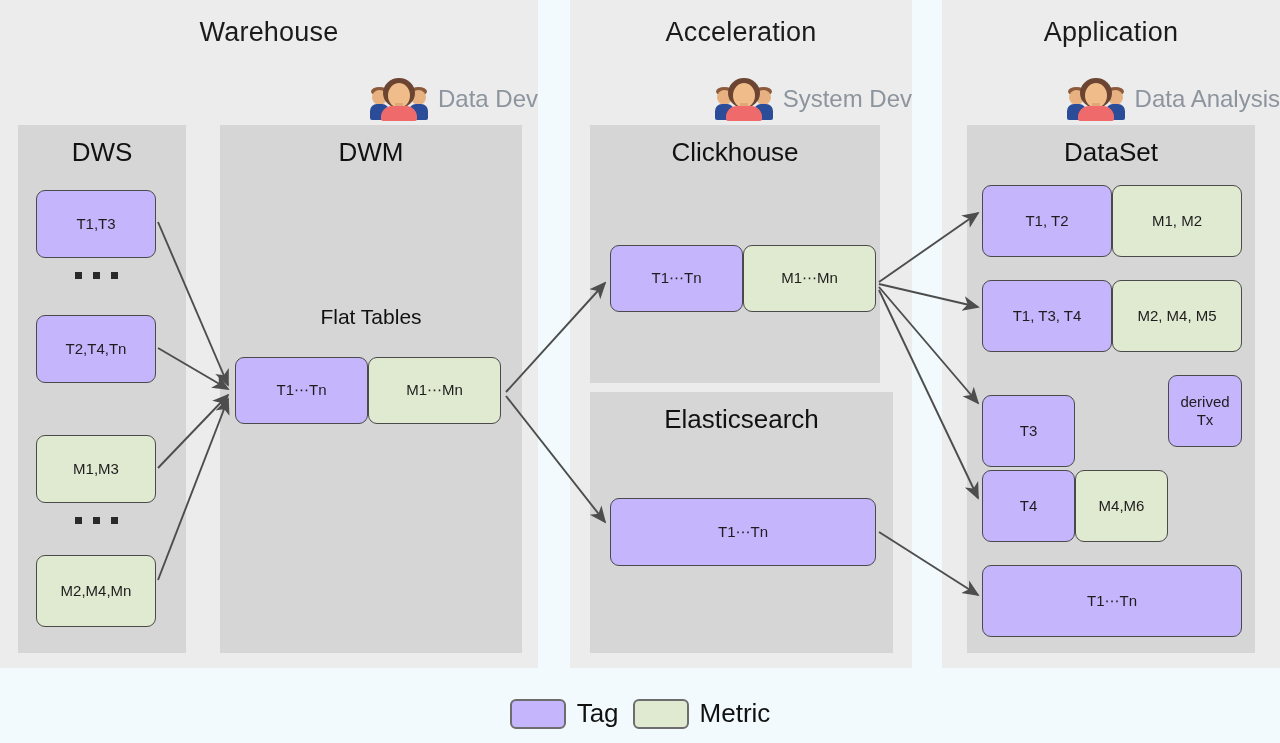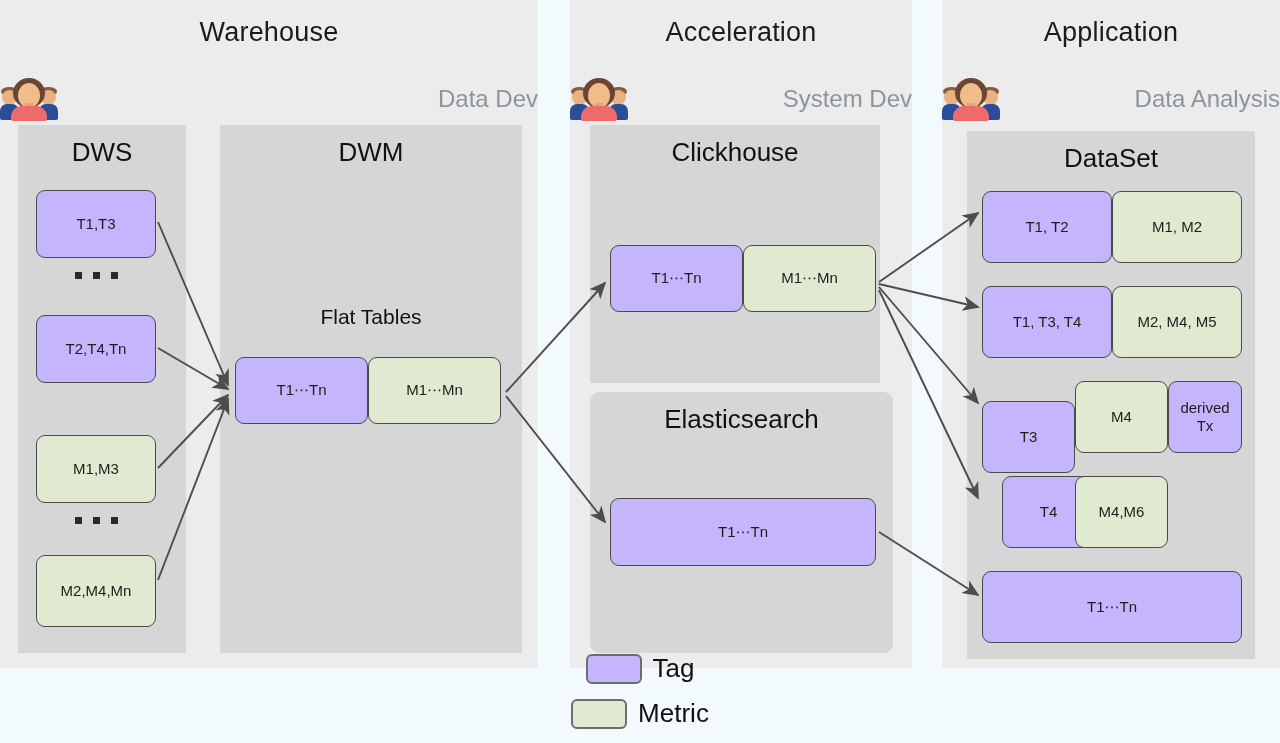--- a/index.html
+++ b/index.html
@@ -19,21 +19,21 @@
     top:0;
   }
   .panel-title{
     position:absolute;left:0;right:0;top:17px;
     text-align:center;
     font-size:27px;color:#1b1b1b;
     letter-spacing:.2px;
   }
   .role{
     position:absolute;left:0;right:0;top:78px;
-    display:flex;align-items:center;justify-content:space-between;gap:10px;
+    display:flex;align-items:center;justify-content:flex-end;gap:10px;
   }
   .role-label{font-size:24px;color:#8c949e;}
 
   
   .people{position:relative;width:58px;height:42px;flex:0 0 58px;}
   .people .head{position:absolute;border-radius:50%;}
   .people .body{position:absolute;}
   .p-left-head{left:2px;top:12px;width:15px;height:15px;background:#e8b181;}
   .p-left-hair{left:1px;top:9px;width:17px;height:9px;background:#8a5a3b;border-radius:9px 9px 0 0;}
   .p-left-body{left:0px;top:26px;width:19px;height:16px;background:#2b4d99;border-radius:7px 7px 2px 2px;}
@@ -72,21 +72,21 @@
 
   .dots{
     position:absolute;
     display:flex;gap:11px;align-items:center;justify-content:center;
   }
   .dots i{width:7px;height:7px;background:#2a2a2a;display:block;}
 
   
   .legend{
     position:absolute;left:0;right:0;bottom:14px;
-    display:flex;align-items:center;justify-content:center;gap:14px;flex-direction:column;
+    display:flex;align-items:center;justify-content:center;gap:14px;
   }
   .legend-item{display:flex;align-items:center;gap:11px;}
   .swatch{
     width:56px;height:30px;border:2px solid #6d6d6d;border-radius:6px;
     box-sizing:border-box;
   }
   .legend-label{font-size:26px;color:#111;}
 
   svg#arrows{position:absolute;left:0;top:0;width:1280px;height:743px;pointer-events:none;}
 </style>
@@ -172,21 +172,21 @@
     <div class="group" style="left:20px;top:125px;width:290px;height:258px;">
       <div class="group-title">Clickhouse</div>
       <div class="node tag" style="left:20px;top:120px;width:133px;height:67px;">
         <span>T1⋯Tn</span>
       </div>
       <div class="node metric" style="left:153px;top:120px;width:133px;height:67px;">
         <span>M1⋯Mn</span>
       </div>
     </div>
 
-    <div class="group" style="left:20px;top:392px;width:303px;height:261px;border-radius:9px;">
+    <div class="group" style="left:20px;top:392px;width:303px;height:261px;">
       <div class="group-title">Elasticsearch</div>
       <div class="node tag" style="left:20px;top:106px;width:266px;height:68px;">
         <span>T1⋯Tn</span>
       </div>
     </div>
   </div>
 
   <div class="panel" style="left:942px;width:338px;height:668px;">
     <div class="panel-title">Application</div>
     <div class="role">
@@ -198,48 +198,45 @@
         <span class="head p-right-head"></span>
         <span class="body p-right-body"></span>
         <span class="head p-mid-hair"></span>
         <span class="head p-mid-head"></span>
         <span class="body p-mid-neck"></span>
         <span class="body p-mid-body"></span>
       </span>
       <span class="role-label">Data Analysis</span>
     </div>
 
-    <div class="group" style="left:25px;top:131px;width:288px;height:528px;">
+    <div class="group" style="left:25px;top:125px;width:288px;height:528px;">
       <div class="group-title">DataSet</div>
 
       <div class="node tag" style="left:15px;top:60px;width:130px;height:72px;">
         <span>T1, T2</span>
       </div>
       <div class="node metric" style="left:145px;top:60px;width:130px;height:72px;">
         <span>M1, M2</span>
       </div>
 
       <div class="node tag" style="left:15px;top:155px;width:130px;height:72px;">
         <span>T1, T3, T4</span>
       </div>
       <div class="node metric" style="left:145px;top:155px;width:130px;height:72px;padding:0 24px;">
         <span>M2, M4, M5</span>
       </div>
 
       <div class="node tag" style="left:15px;top:250px;width:93px;height:72px;margin-top:20px;">
         <span>T3</span>
       </div>
-      <div class="node metric" style="left:108px;top:250px;width:93px;height:72px;">
-        <span>M4</span>
-      </div>
       <div class="node tag" style="left:201px;top:250px;width:74px;height:72px;padding:0 10px;">
         <span>derived Tx</span>
       </div>
 
-      <div class="node tag" style="left:15px;top:345px;width:93px;height:72px;margin-left:20px;">
+      <div class="node tag" style="left:15px;top:345px;width:93px;height:72px;">
         <span>T4</span>
       </div>
       <div class="node metric" style="left:108px;top:345px;width:93px;height:72px;padding:0 20px;">
         <span>M4,M6</span>
       </div>
 
       <div class="node tag" style="left:15px;top:440px;width:260px;height:72px;">
         <span>T1⋯Tn</span>
       </div>
     </div>

